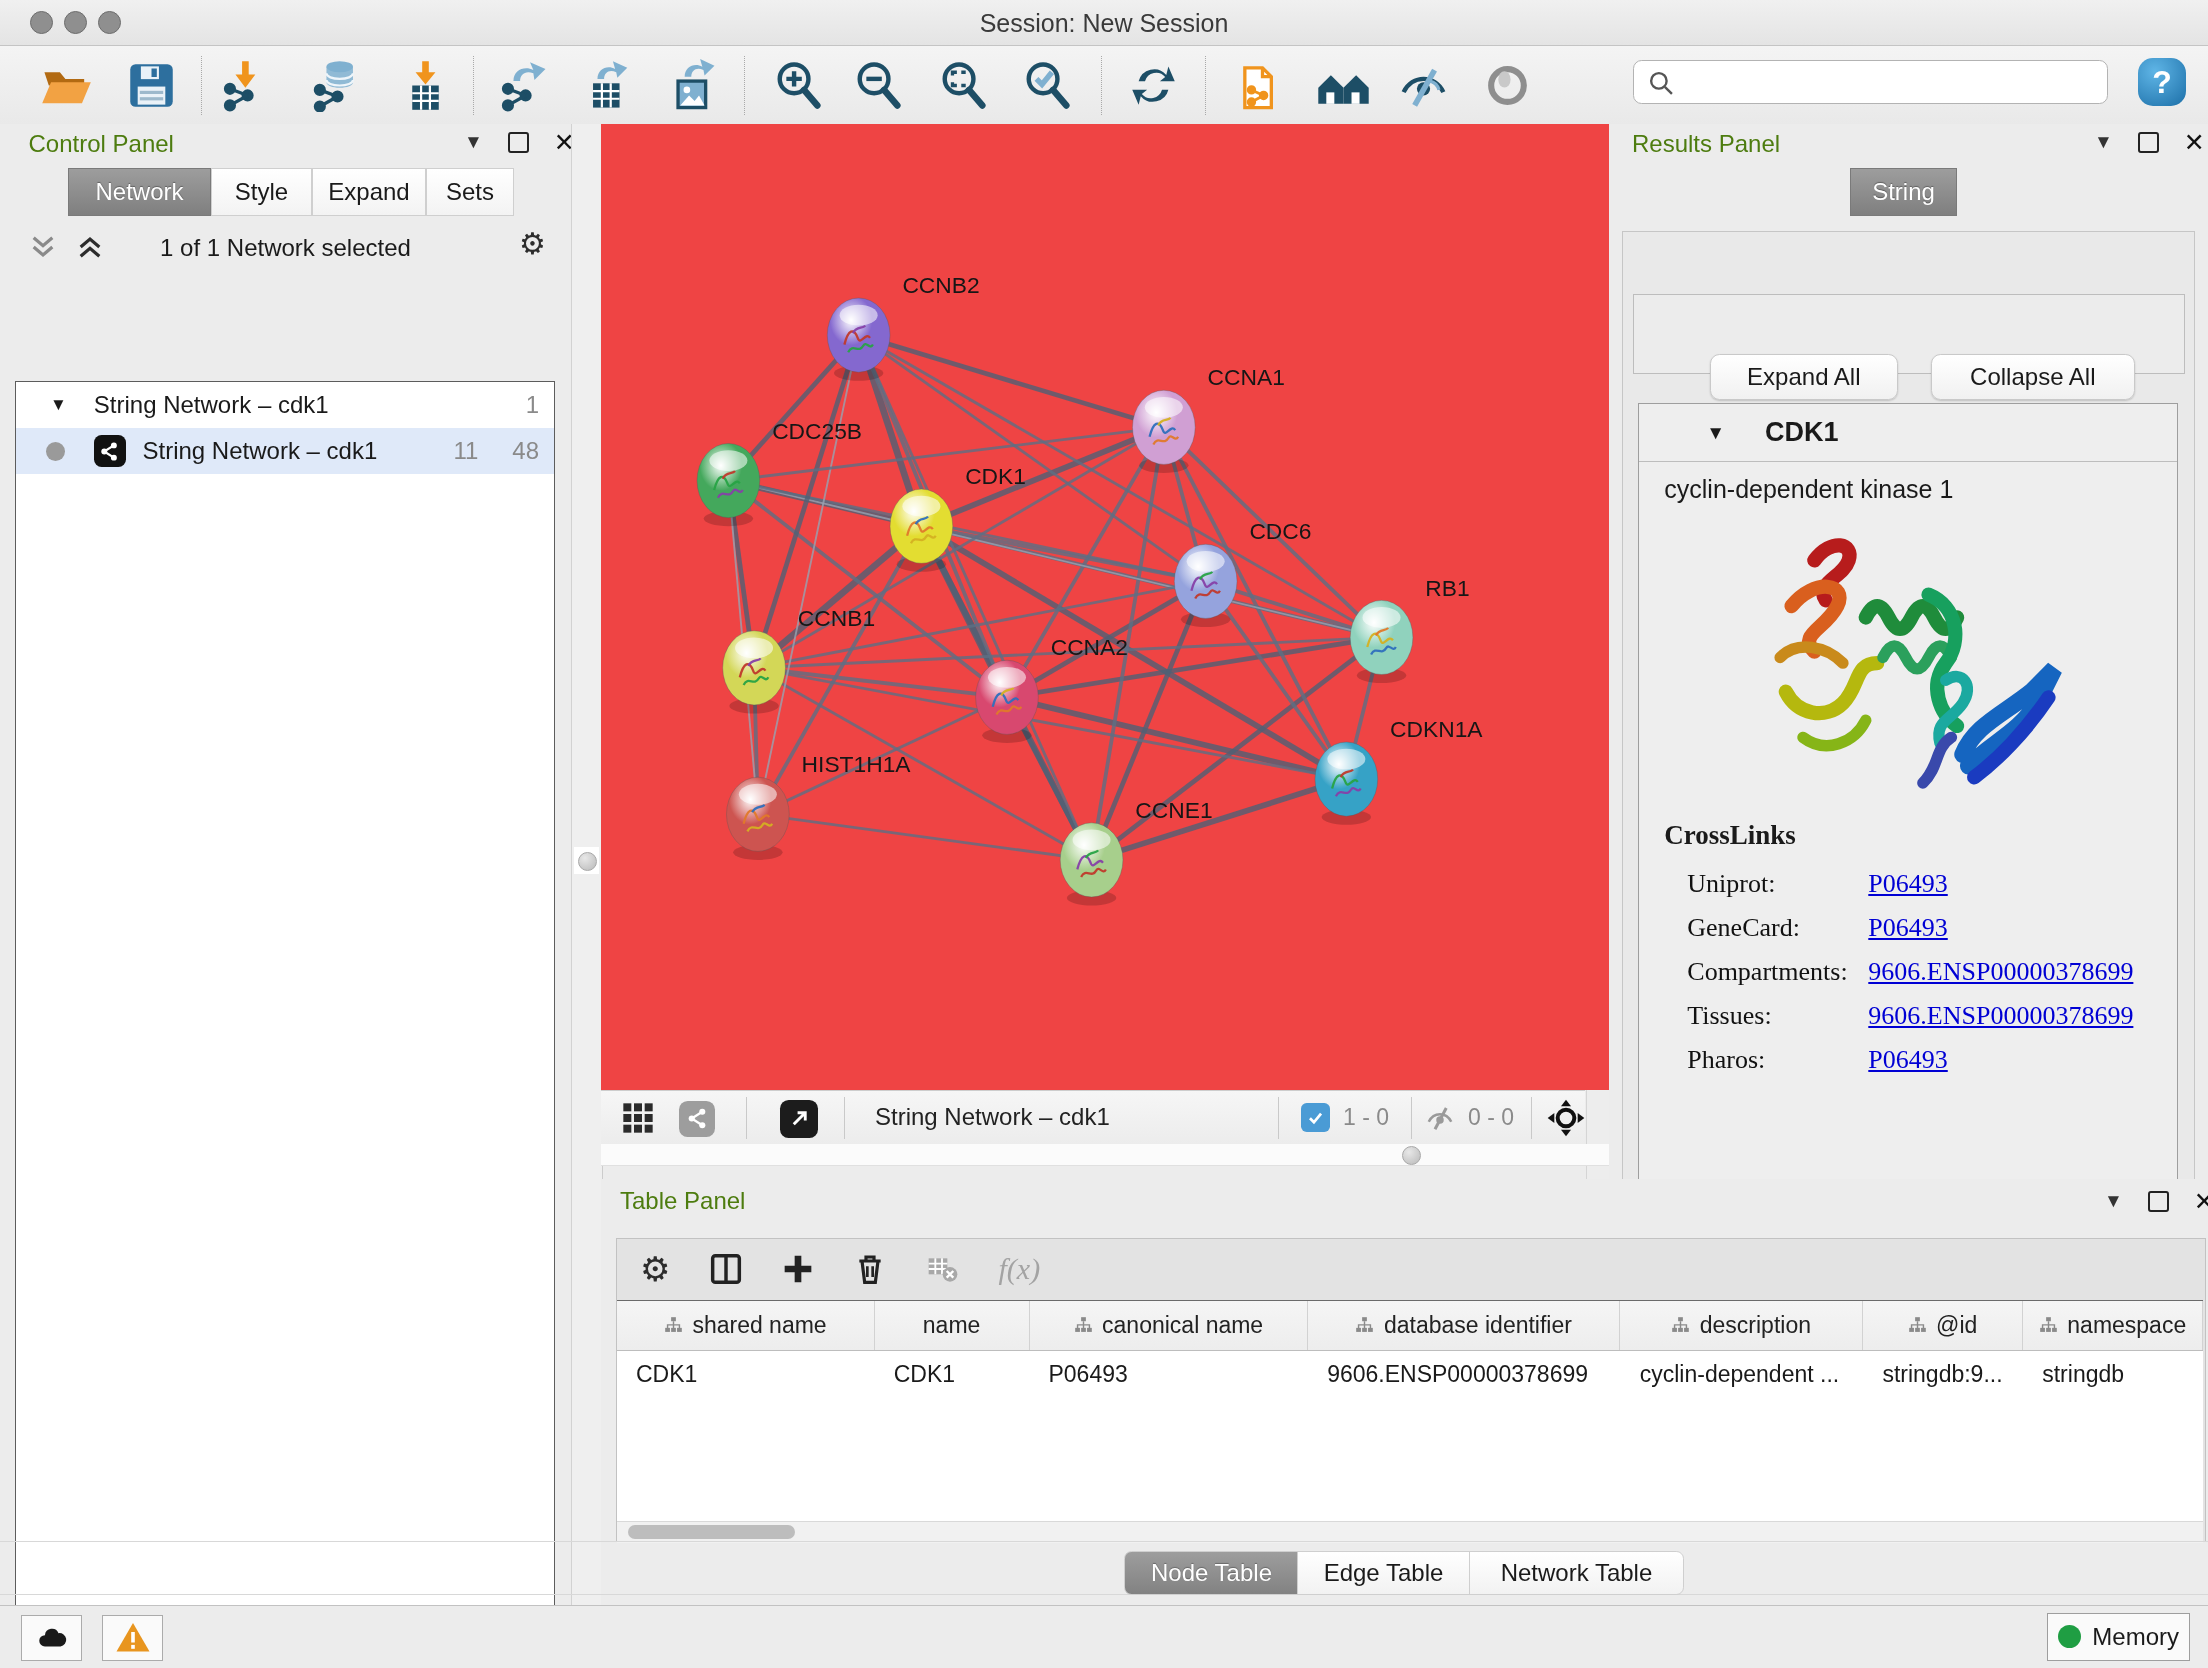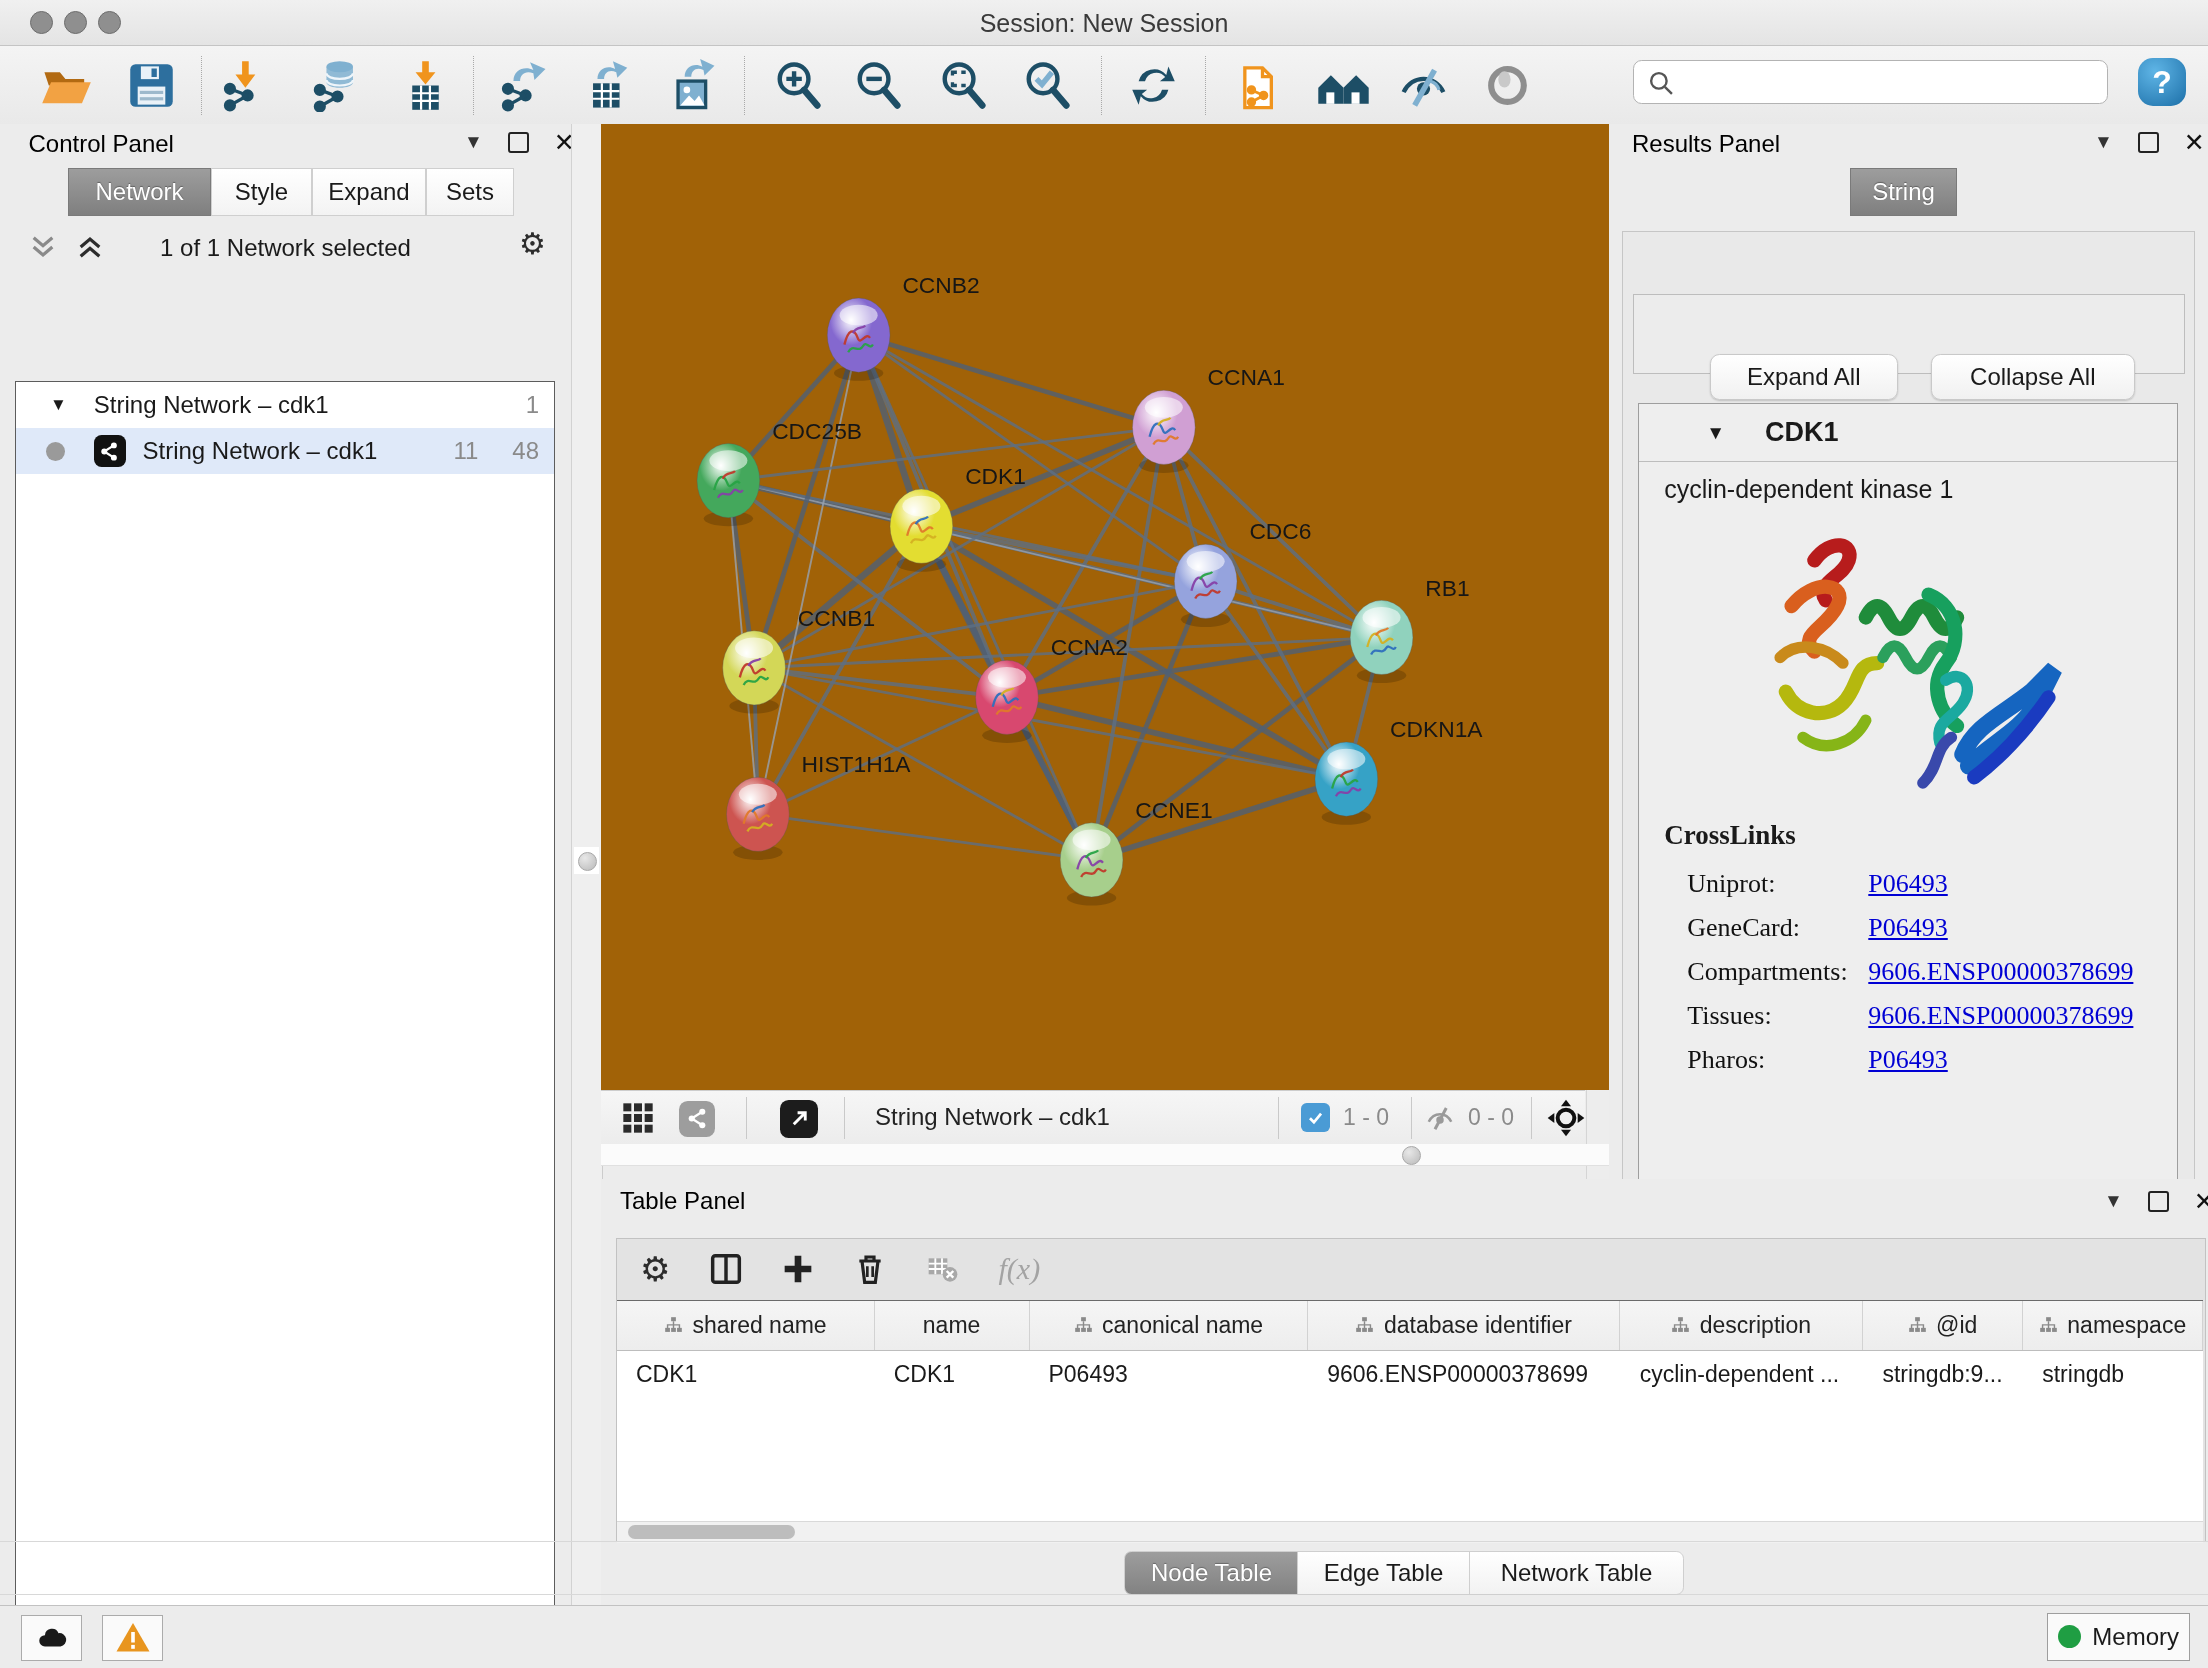--- a/index.html
+++ b/index.html
@@ -14,37 +14,37 @@
   
   #toolbar{left:0;top:46px;width:2208px;height:78px;background:linear-gradient(#f4f4f4,#e9e9e9);
            border-bottom:1.9px solid #c9c9c9;}
   .tbtn{top:7.6px;width:63px;height:63px;display:flex;align-items:center;justify-content:center;cursor:default;}
   .tdiv{top:9.5px;width:0;height:59px;border-left:1.9px dotted #a9a9a9;}
   #searchbox{left:1633px;top:14.3px;width:473px;height:42px;background:#fff;border:1.9px solid #b3b3b3;
              border-radius:8.6px;}
   #searchbox input{position:absolute;left:51px;top:1.9px;width:409px;height:34px;border:none;outline:none;
              font-size:23px;background:transparent;}
   
-  .panel-title{font-size:24px;color:#000000;}
+  .panel-title{font-size:24px;color:#4d7c0f;}
   .ph-ico{font-size:19px;color:#333;}
   .float-ico{width:17px;height:17px;border:2.9px solid #222;border-radius:2.9px;}
   .close-ico{font-size:25px;font-weight:bold;color:#111;}
   .tab{height:46px;display:flex;align-items:center;justify-content:center;font-size:24px;
        background:linear-gradient(#ffffff,#f3f3f3);border:1px solid #cfcfcf;border-radius:0;color:#1a1a1a;}
   .tab.sel{background:linear-gradient(#9d9d9d,#7f7f7f);color:#fff;border-color:#7a7a7a;
        text-shadow:0 -1px 1px rgba(0,0,0,.35);}
   
   #control-panel{left:0;top:124px;width:571px;height:1482px;background:#ececec;}
   #net-tree-box{left:15px;top:257px;width:538px;height:1332px;background:#fff;border:1.9px solid #5c5c5c;}
   .tree-row{height:46px;display:flex;align-items:center;font-size:24px;}
   .tree-row .cnt{color:#8a8a8a;}
   #tree-row-child{background:#dfe9f9;}
   .share-badge{width:32px;height:32px;background:#111;border-radius:7.6px;display:flex;align-items:center;justify-content:center;}
   
-  #canvas{left:601px;top:124px;width:1168px;height:966px;background:#a16207;}
+  #canvas{left:601px;top:124px;width:1168px;height:966px;background:#ef4444;}
   #canvas-toolbar{left:601px;top:1090px;width:984px;height:53px;background:linear-gradient(#f6f6f6,#ececec);
                   border-top:1px solid #cdcdcd;border-bottom:1px solid #d6d6d6;}
   .cdiv{top:5.7px;width:0;height:42px;border-left:1px solid #c9c9c9;}
   #h-splitter{left:601px;top:1144px;width:1607px;height:21px;background:#fbfbfb;border-bottom:1px solid #e0e0e0;}
   .grip{border-radius:50%;background:radial-gradient(circle at 35% 30%,#e8e8e8,#b9b9b9);border:1px solid #a8a8a8;}
   #v-splitter-left{left:571px;top:124px;width:30px;height:1482px;background:#efefef;
                    border-left:1px solid #d2d2d2;border-right:1px solid #cccccc;}
   #v-splitter-right{left:1586px;top:124px;width:24px;height:1056px;background:#ededed;
                    border-left:1px solid #d5d5d5;border-right:1px solid #d5d5d5;}
   

